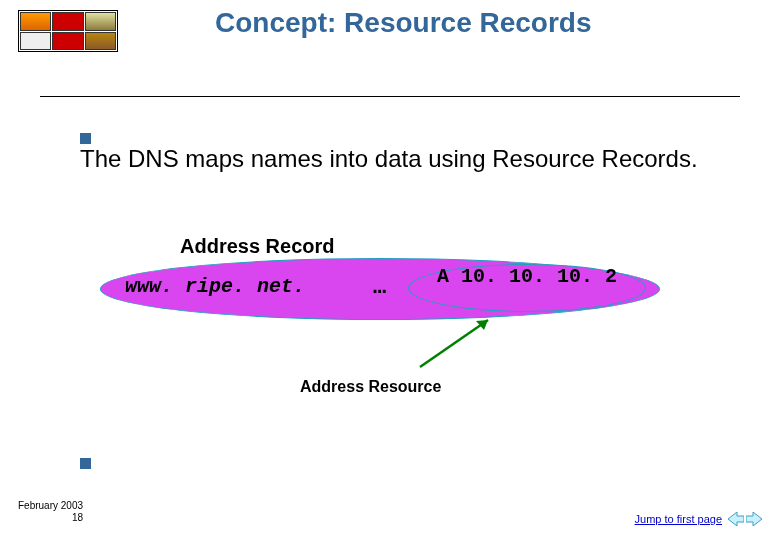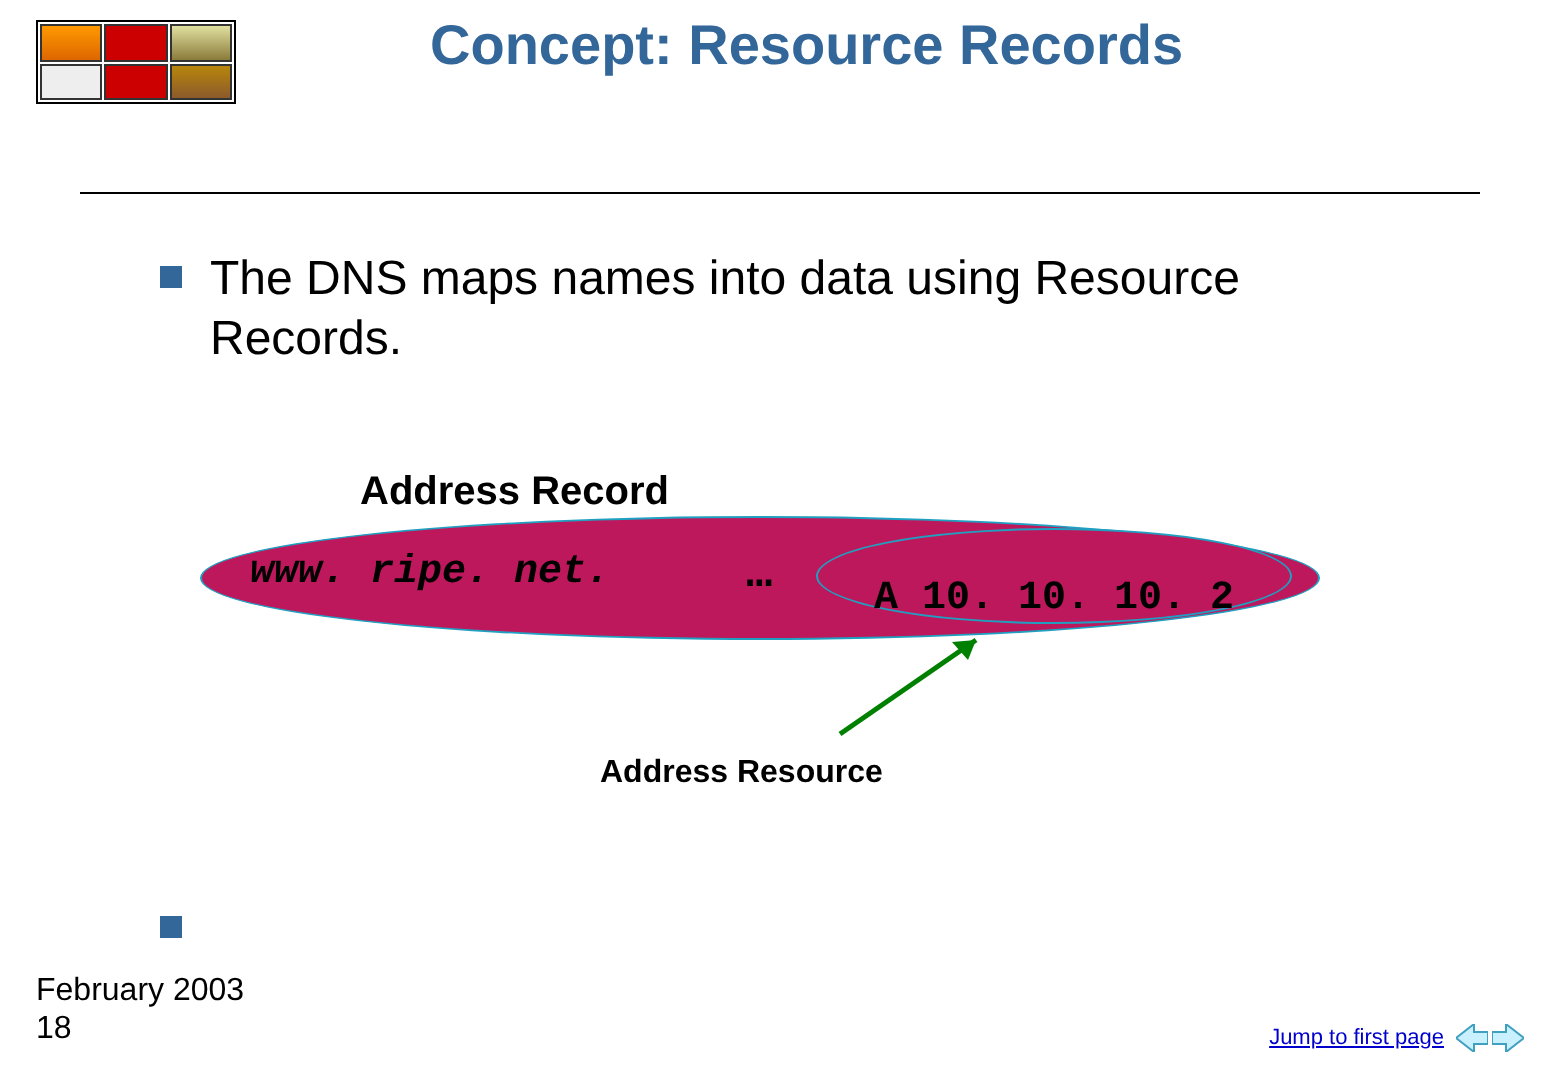--- a/index.html
+++ b/index.html
@@ -49,21 +49,21 @@
     width: 700px;
     height: 0;
     border-top: 1px solid #000;
   }
   .bullet-row {
     position: absolute;
     left: 80px;
     width: 640px;
     display: flex;
     align-items: flex-start;
-    gap: 14px;
+    flex-direction: column;
   }
   .bullet-row.b1 { top: 125px; }
   .bullet-row.b2 { top: 450px; }
   .bullet-box {
     width: 11px;
     height: 11px;
     background: #336699;
     margin-top: 8px;
     flex-shrink: 0;
   }
@@ -76,24 +76,24 @@
     position: absolute;
     top: 235px;
     left: 180px;
     font-size: 20px;
     font-weight: bold;
     color: #000;
   }
   .ellipse {
     position: absolute;
     border: 1.5px solid #20a0c0;
-    background: #be185d;
+    background: #d946ef;
     border-radius: 50%;
     display: flex;
-    align-items: flex-end;
+    align-items: flex-start;
     justify-content: center;
   }
   .ellipse.big {
     top: 258px;
     left: 100px;
     width: 560px;
     height: 62px;
   }
   .ellipse.small {
     top: 264px;
@@ -138,23 +138,24 @@
     top: 378px;
     left: 300px;
     font-size: 16px;
     font-weight: bold;
     color: #000;
   }
   .footer-date {
     position: absolute;
     bottom: 16px;
     left: 18px;
-    font-size: 16px;
+    font-size: 10px;
     color: #000;
     line-height: 1.2;
+    text-align: right;
   }
   .jump-wrap {
     position: absolute;
     bottom: 14px;
     right: 18px;
     display: flex;
     align-items: center;
     gap: 6px;
   }
   .jump-link {

